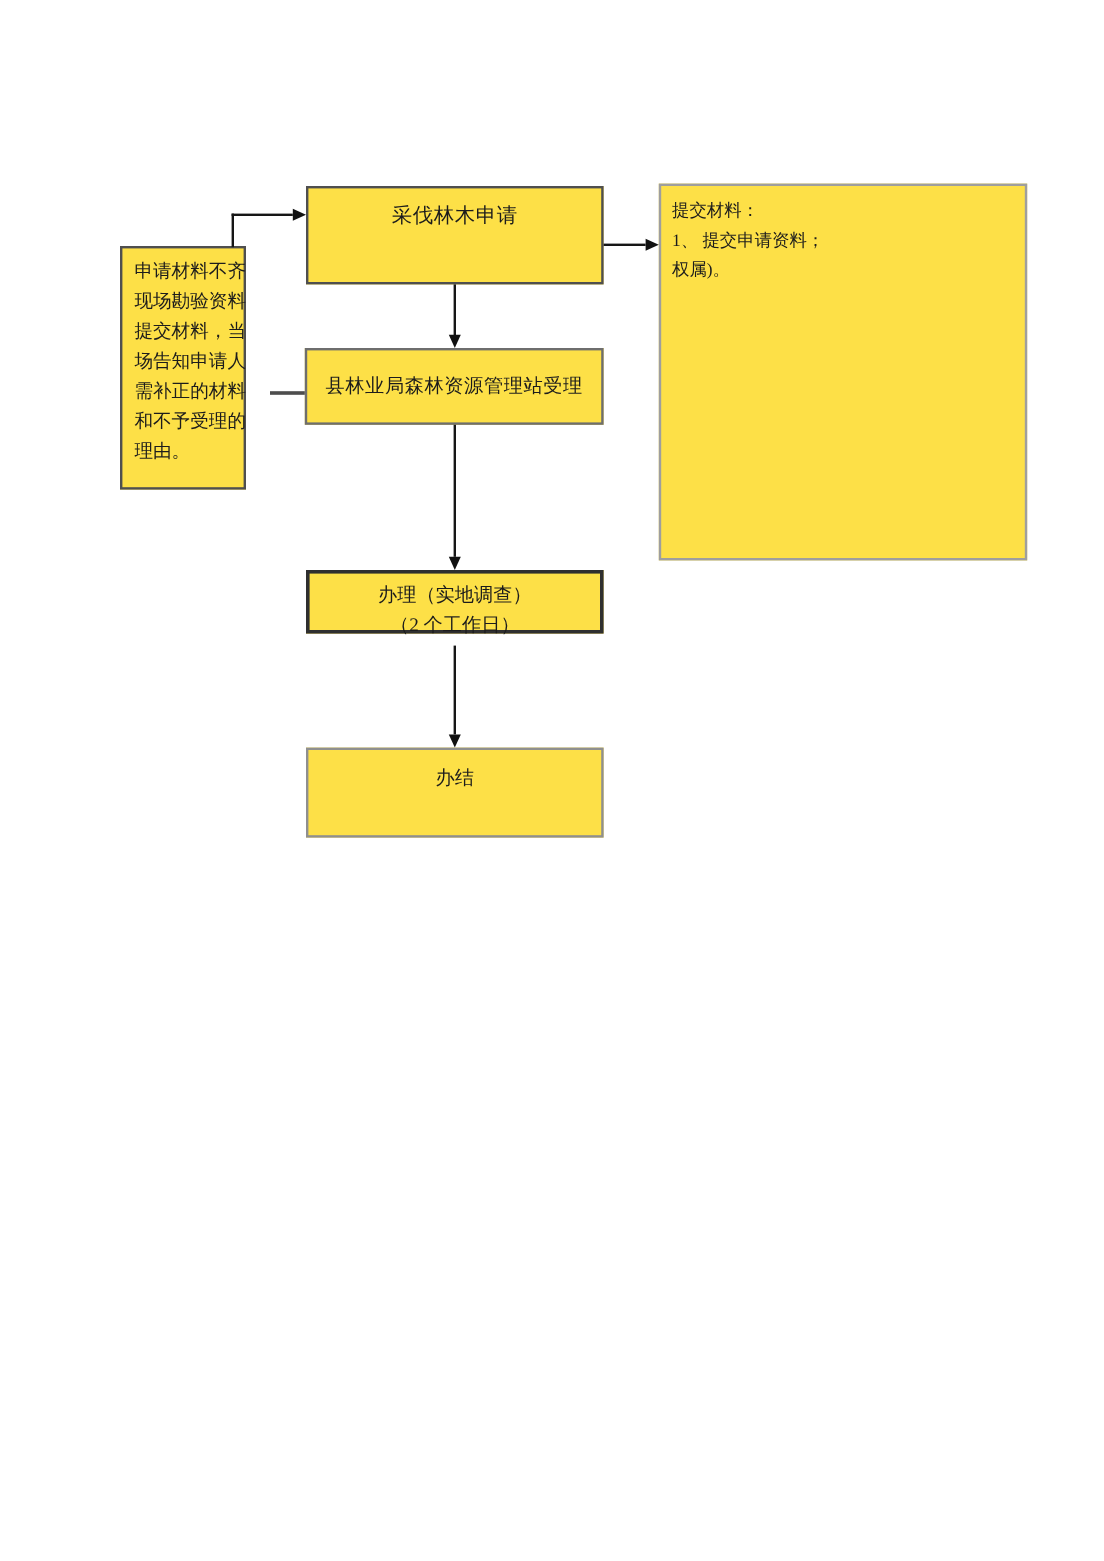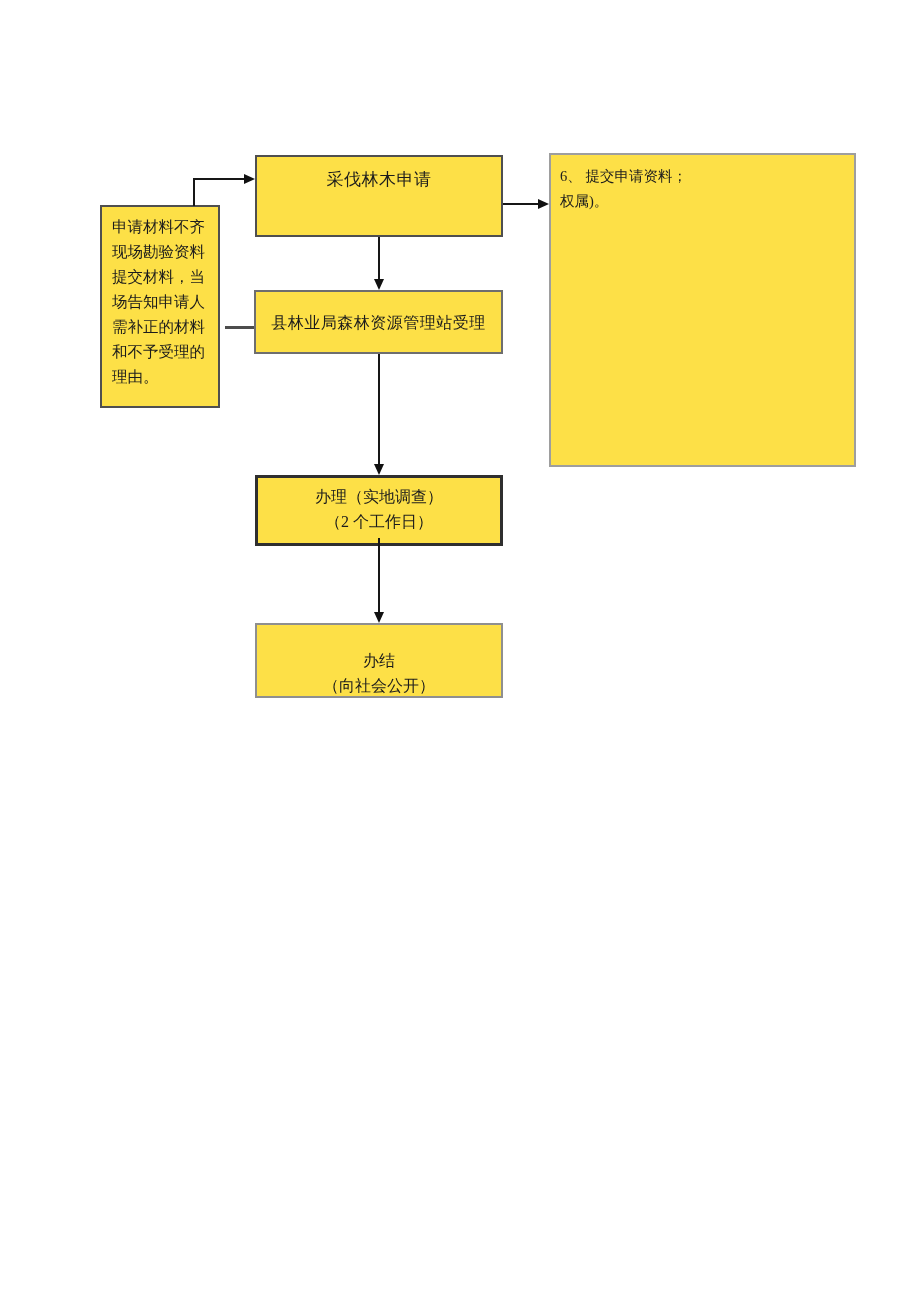--- a/index.html
+++ b/index.html
@@ -30,21 +30,21 @@
     left: 255px; top: 155px; width: 248px; height: 82px;
     border: 2px solid #4f4f4f;
     text-align: center;
     padding-top: 11px;
     font-size: 17px;
     letter-spacing: 0.5px;
   }
 
   
   .box-notice {
-    left: 100px; top: 205px; width: 120px; height: 203px;
+    left: 100px; top: 205px; width: 105px; height: 203px;
     border: 2px solid #4f4f4f;
     padding: 7px 0 0 10px;
     font-size: 15.5px;
     line-height: 25px;
   }
 
   
   .box-materials {
     left: 549px; top: 153px; width: 307px; height: 314px;
     border: 2px solid #9e9e9e;
@@ -59,34 +59,34 @@
     border: 2px solid #6e6e6e;
     text-align: center;
     padding-top: 18px;
     font-size: 16px;
     line-height: 26px;
     letter-spacing: 0.5px;
   }
 
   
   .box-process {
-    left: 255px; top: 475px; width: 248px; height: 71px;
+    left: 255px; top: 475px; width: 248px; height: 53px;
     border: 3px solid #2f2f2f;
     text-align: center;
     padding-top: 6px;
     font-size: 16px;
     line-height: 25px;
   }
 
   
   .box-finish {
     left: 255px; top: 623px; width: 248px; height: 75px;
     border: 2px solid #8f8f8f;
     text-align: center;
-    padding-top: 23px;
+    padding-top: 11px;
     font-size: 16px;
     line-height: 25px;
   }
 
   
   .hline, .vline {
     position: absolute;
     background: #161616;
   }
   .hline { height: 2px; }
@@ -124,36 +124,36 @@
     <div class="line">申请材料不齐</div>
     <div class="line">现场勘验资料</div>
     <div class="line">提交材料，当</div>
     <div class="line">场告知申请人</div>
     <div class="line">需补正的材料</div>
     <div class="line">和不予受理的</div>
     <div class="line">理由。</div>
   </div>
 
   <div class="box box-materials">
-    <div class="line">6、 提交申请资料；</div>
+    <div class="line">提交材料：</div>
+    <div class="line">1、 提交申请资料；</div>
     <div class="line">权属)。</div>
   </div>
 
   <div class="box box-accept">
     <div class="line">县林业局森林资源管理站受理</div>
   </div>
 
   <div class="box box-process">
     <div class="line">办理（实地调查）</div>
     <div class="line">（2 个工作日）</div>
   </div>
 
   <div class="box box-finish">
     <div class="line">办结</div>
-    <div class="line">（向社会公开）</div>
   </div>
 
   <div class="vline" style="left:193px; top:178px; height:28px;"></div>
   <div class="hline" style="left:193px; top:178px; width:51px;"></div>
   <div class="arrow-right" style="left:244px; top:174px;"></div>
 
   <div class="hline" style="left:503px; top:203px; width:35px;"></div>
   <div class="arrow-right" style="left:538px; top:199px;"></div>
 
   <div class="vline" style="left:378px; top:237px; height:43px;"></div>

